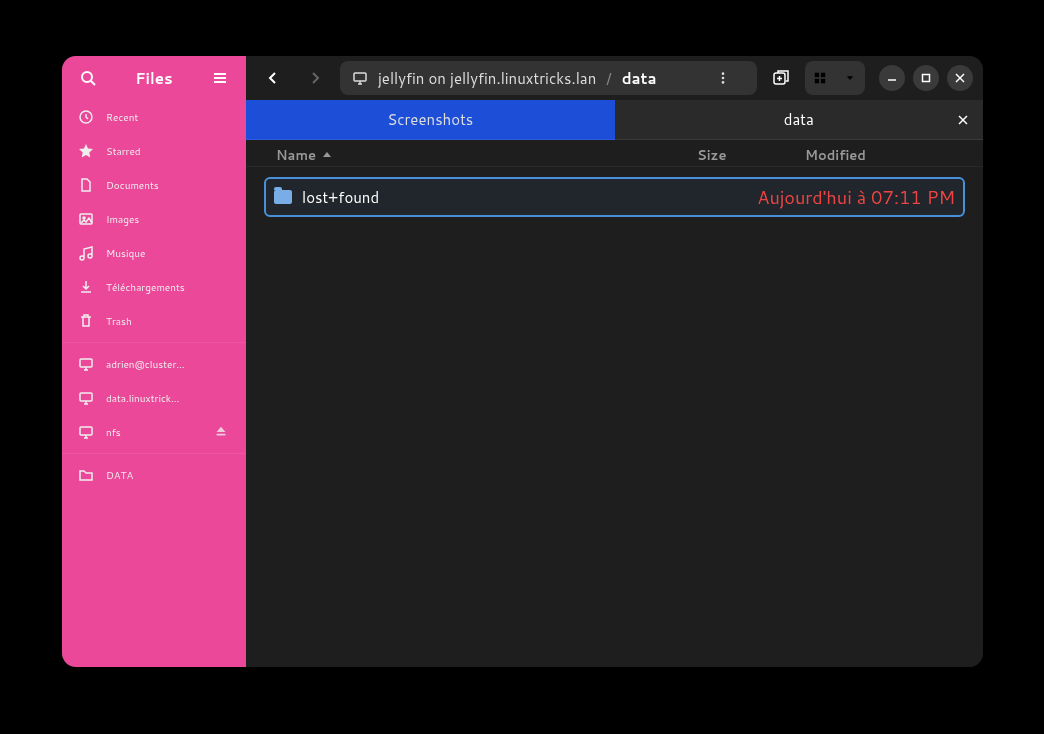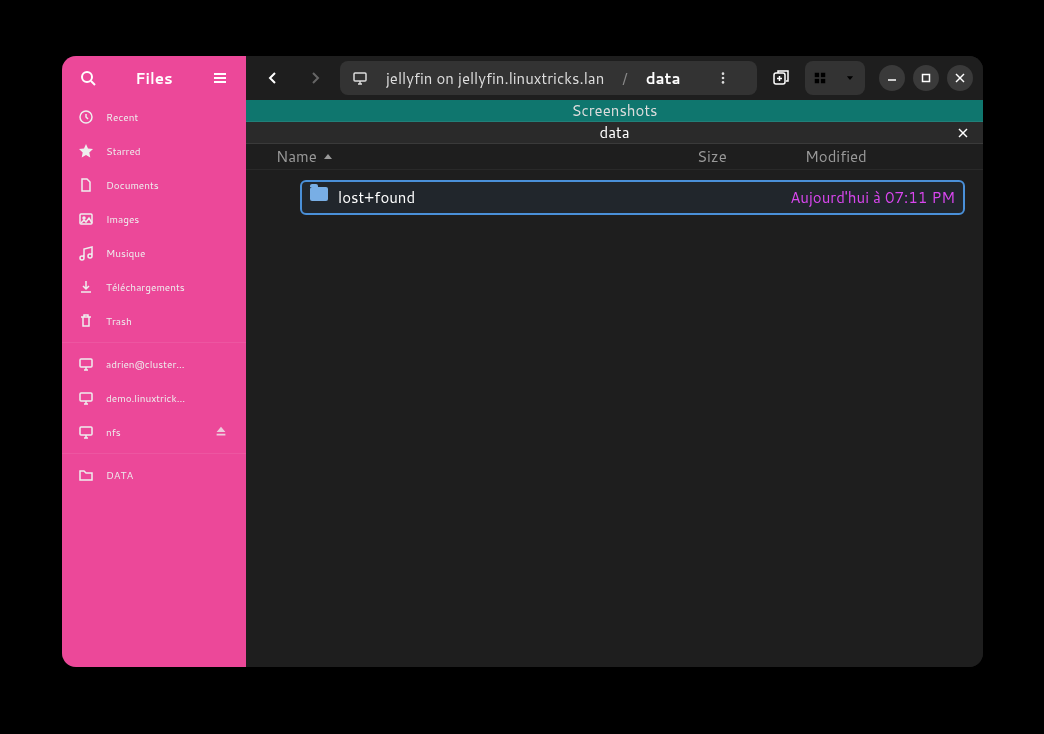--- a/index.html
+++ b/index.html
@@ -31,63 +31,64 @@
 .toolbar {
   height: 44px; display: flex; align-items: center; padding: 0 10px; gap: 8px;
 }
 .nav-btn {
   width: 34px; height: 34px; display: flex; align-items: center; justify-content: center;
   border-radius: 6px; cursor: pointer; color: #fff;
 }
 .nav-btn.disabled { color: #666; cursor: default; }
 .pathbar {
   flex: 1; background: #333; border-radius: 8px; height: 34px;
-  display: flex; align-items: center; padding: 0 21px 0 12px; gap: 12px; color: #ddd;
+  display: flex; align-items: center; padding: 0 21px 0 12px; gap: 4px; color: #ddd;
   font-size: 15px;
 }
 .path-seg { display: flex; align-items: center; gap: 8px; cursor: pointer; padding: 4px 6px; border-radius: 6px; }
 .path-seg.active { color: #fff; font-weight: 600; }
 .path-sep { color: #888; }
 .path-menu {
   width: 26px; height: 26px; display:flex; align-items:center; justify-content:center;
   border-radius:6px; cursor:pointer; margin-left:auto;
 }
 .win-controls { display: flex; gap: 8px; margin-left: 6px; }
 .win-btn {
   width: 26px; height: 26px; border-radius: 50%; background: #3a3a3a;
   display: flex; align-items: center; justify-content: center; cursor: pointer; color: #fff;
 }
 .view-group { display: flex; align-items: center; background:#333; border-radius:8px; height:34px; }
 .view-group .v { width:30px; height:34px; display:flex; align-items:center; justify-content:center; cursor:pointer; }
 .tabbar {
-  height: 40px; display: flex; align-items: stretch; background: #0f766e; flex-direction: column;
+  height: 40px; display: flex; align-items: stretch; background: #1d4ed8;
 }
 .tab {
   flex: 1; display: flex; align-items: center; justify-content: center;
   font-size: 15px; color: #ddd; cursor: pointer; position: relative;
   border-bottom: 1px solid rgba(255,255,255,0.08);
 }
 .tab.active { background: #2a2a2a; color: #fff; }
 .tab .close { position: absolute; right: 10px; width:20px; height:20px;
   display:flex; align-items:center; justify-content:center; border-radius:4px; cursor:pointer; }
 .columns {
-  display: flex; padding: 6px 18px 2px 30px; font-size: 15px; color: #999;
+  display: flex; padding: 6px 18px 2px 30px; font-size: 13px; color: #999;
   border-bottom: 1px solid rgba(255,255,255,0.05);
+  font-weight: bold;
 }
 .col-name { flex: 1; display:flex; align-items:center; gap:6px; }
 .col-size { width: 60px; }
 .col-mod { width: 160px; margin-left: 48px; }
 .filelist { flex: 1; padding: 10px 18px; }
 .filerow {
-  display: flex; align-items: flex-start; gap: 10px; padding: 5px 8px;
+  display: flex; align-items: center; gap: 10px; padding: 5px 8px;
   border-radius: 6px; font-size: 15px; color: #fff;
-  border: 2px solid #4a90d9; background: rgba(74,144,217,0.08); margin-left: 36px;
+  border: 2px solid #4a90d9; background: rgba(74,144,217,0.08);
 }
 .filerow .fname { flex: 1; }
-.filerow .fmod { color: #d946ef; font-size: 15px; }
+.filerow .fmod { color: #ef4444; font-size: 18px; }
 .folder-ico { width:18px; height:14px; background:#78aee5; border-radius:2px; position:relative; }
 .folder-ico::before { content:""; position:absolute; top:-3px; left:0; width:8px; height:3px; background:#78aee5; border-radius:2px 2px 0 0; }
 svg { display:block; }
 </style>
 </head>
 <body>
 
 <div class="window">
 
   <div class="sidebar">
@@ -179,21 +180,21 @@
           </span>
         <span class="label">adrien@cluster…</span>
       </div>
       <div class="sidebar-item">
         <span>
             <svg width="16" height="16" viewBox="0 0 16 16" fill="none" stroke="currentColor" stroke-width="1.5">
               <rect x="2" y="3" width="12" height="8" rx="1"></rect>
               <path d="M6 14h4M8 11v3"></path>
             </svg>
           </span>
-        <span class="label">demo.linuxtrick…</span>
+        <span class="label">data.linuxtrick…</span>
       </div>
       <div class="sidebar-item">
         <span>
             <svg width="16" height="16" viewBox="0 0 16 16" fill="none" stroke="currentColor" stroke-width="1.5">
               <rect x="2" y="3" width="12" height="8" rx="1"></rect>
               <path d="M6 14h4M8 11v3"></path>
             </svg>
           </span>
         <span class="label">nfs</span>
         <span class="eject">

